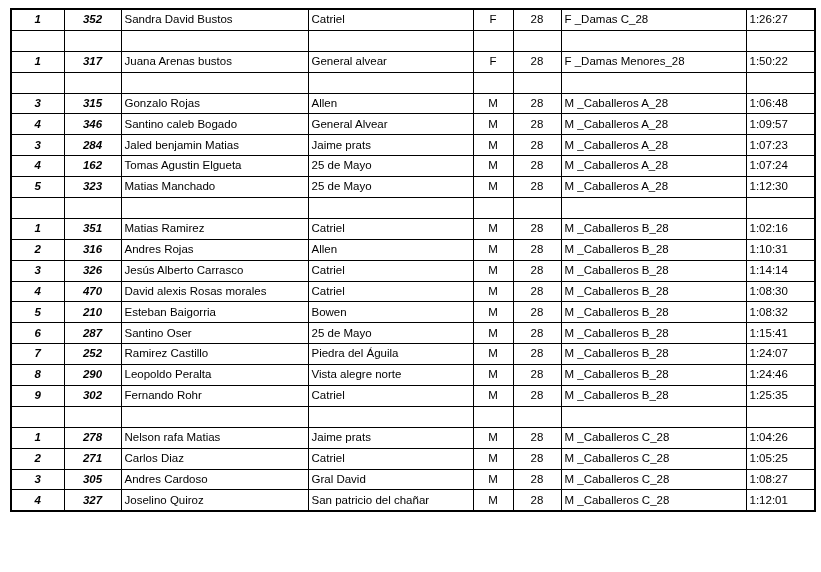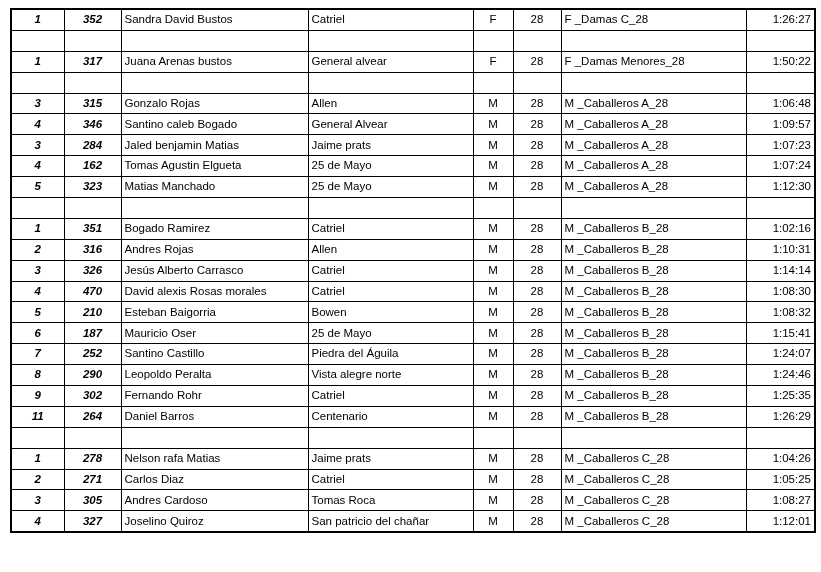--- a/index.html
+++ b/index.html
@@ -37,21 +37,21 @@
   }
   td.c-pos, td.c-bib {
     font-weight: bold;
     font-style: italic;
     text-align: center;
     font-size: 12.5px;
   }
   td.c-name, td.c-city, td.c-cat { text-align: left; }
   td.c-gender, td.c-age { text-align: center; }
   td.c-time {
-    text-align: right;
+    text-align: left;
     font-size: 14.5px;
     padding-right: 5px;
   }
 </style>
 </head>
 <body>
 
 <div class="page">
   <table class="results">
     <colgroup>
@@ -161,21 +161,21 @@
     <td class="c-name"></td>
     <td class="c-city"></td>
     <td class="c-gender"></td>
     <td class="c-age"></td>
     <td class="c-cat"></td>
     <td class="c-time"></td>
   </tr>
         <tr>
     <td class="c-pos">1</td>
     <td class="c-bib">351</td>
-    <td class="c-name">Bogado Ramirez</td>
+    <td class="c-name">Matias Ramirez</td>
     <td class="c-city">Catriel</td>
     <td class="c-gender">M</td>
     <td class="c-age">28</td>
     <td class="c-cat">M _Caballeros B_28</td>
     <td class="c-time">1:02:16</td>
   </tr>
         <tr>
     <td class="c-pos">2</td>
     <td class="c-bib">316</td>
     <td class="c-name">Andres Rojas</td>
@@ -210,32 +210,32 @@
     <td class="c-bib">210</td>
     <td class="c-name">Esteban Baigorria</td>
     <td class="c-city">Bowen</td>
     <td class="c-gender">M</td>
     <td class="c-age">28</td>
     <td class="c-cat">M _Caballeros B_28</td>
     <td class="c-time">1:08:32</td>
   </tr>
         <tr>
     <td class="c-pos">6</td>
-    <td class="c-bib">187</td>
-    <td class="c-name">Mauricio Oser</td>
+    <td class="c-bib">287</td>
+    <td class="c-name">Santino Oser</td>
     <td class="c-city">25 de Mayo</td>
     <td class="c-gender">M</td>
     <td class="c-age">28</td>
     <td class="c-cat">M _Caballeros B_28</td>
     <td class="c-time">1:15:41</td>
   </tr>
         <tr>
     <td class="c-pos">7</td>
     <td class="c-bib">252</td>
-    <td class="c-name">Santino Castillo</td>
+    <td class="c-name">Ramirez Castillo</td>
     <td class="c-city">Piedra del Águila</td>
     <td class="c-gender">M</td>
     <td class="c-age">28</td>
     <td class="c-cat">M _Caballeros B_28</td>
     <td class="c-time">1:24:07</td>
   </tr>
         <tr>
     <td class="c-pos">8</td>
     <td class="c-bib">290</td>
     <td class="c-name">Leopoldo Peralta</td>
@@ -247,30 +247,20 @@
   </tr>
         <tr>
     <td class="c-pos">9</td>
     <td class="c-bib">302</td>
     <td class="c-name">Fernando Rohr</td>
     <td class="c-city">Catriel</td>
     <td class="c-gender">M</td>
     <td class="c-age">28</td>
     <td class="c-cat">M _Caballeros B_28</td>
     <td class="c-time">1:25:35</td>
-  </tr>
-        <tr>
-    <td class="c-pos">11</td>
-    <td class="c-bib">264</td>
-    <td class="c-name">Daniel Barros</td>
-    <td class="c-city">Centenario</td>
-    <td class="c-gender">M</td>
-    <td class="c-age">28</td>
-    <td class="c-cat">M _Caballeros B_28</td>
-    <td class="c-time">1:26:29</td>
   </tr>
         <tr>
     <td class="c-pos"></td>
     <td class="c-bib"></td>
     <td class="c-name"></td>
     <td class="c-city"></td>
     <td class="c-gender"></td>
     <td class="c-age"></td>
     <td class="c-cat"></td>
     <td class="c-time"></td>
@@ -292,21 +282,21 @@
     <td class="c-city">Catriel</td>
     <td class="c-gender">M</td>
     <td class="c-age">28</td>
     <td class="c-cat">M _Caballeros C_28</td>
     <td class="c-time">1:05:25</td>
   </tr>
         <tr>
     <td class="c-pos">3</td>
     <td class="c-bib">305</td>
     <td class="c-name">Andres Cardoso</td>
-    <td class="c-city">Tomas Roca</td>
+    <td class="c-city">Gral David</td>
     <td class="c-gender">M</td>
     <td class="c-age">28</td>
     <td class="c-cat">M _Caballeros C_28</td>
     <td class="c-time">1:08:27</td>
   </tr>
         <tr>
     <td class="c-pos">4</td>
     <td class="c-bib">327</td>
     <td class="c-name">Joselino Quiroz</td>
     <td class="c-city">San patricio del chañar</td>

